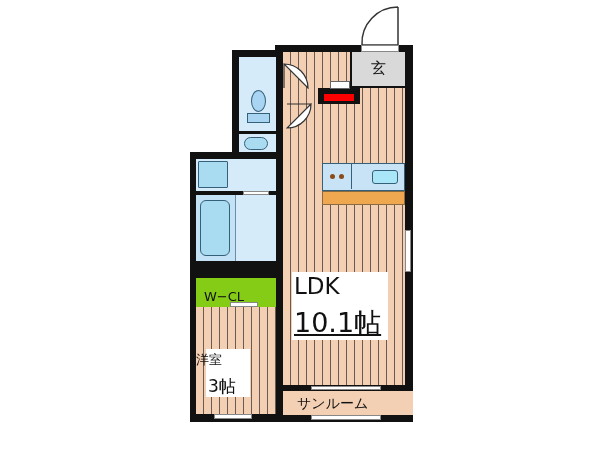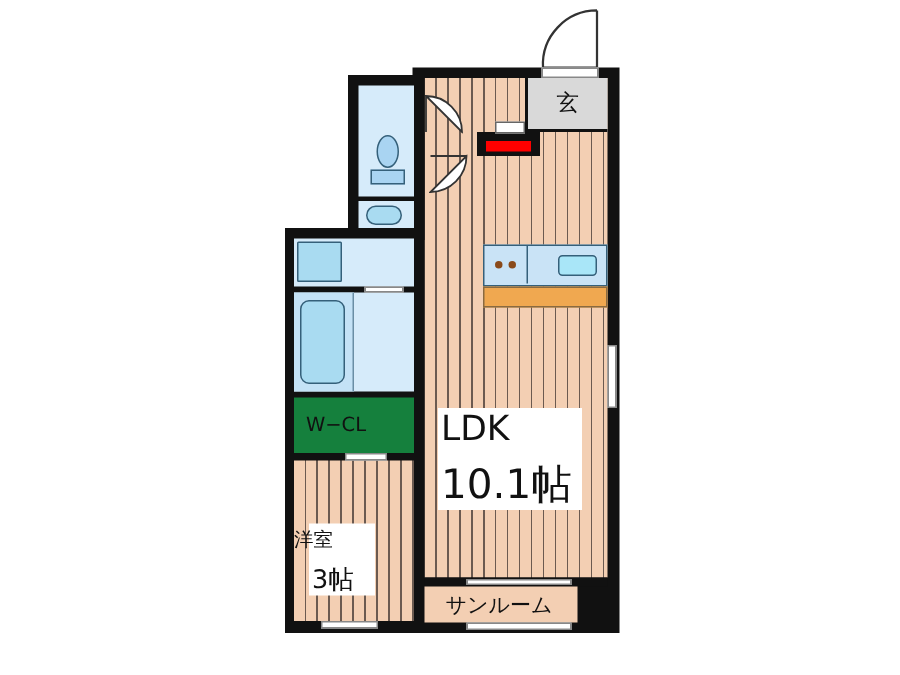--- a/index.html
+++ b/index.html
@@ -61,21 +61,21 @@
 <div class="abs wet" style="left:196px;top:159px;width:80px;height:32px;">
   <div class="abs fixture" style="left:2px;top:2px;width:30px;height:27px;border-radius:1px;"></div>
 </div>
 
 <div class="abs wet" style="left:196px;top:195px;width:80px;height:66px;">
   <div class="abs" style="left:0;top:0;width:40px;height:66px;background:#c4e2f6;border-right:1.5px solid #6a8ea5;"></div>
   <div class="abs fixture" style="left:4px;top:5px;width:30px;height:56px;border-radius:6px;"></div>
 </div>
 <div class="abs" style="left:243px;top:191px;width:26px;height:4px;background:#fff;border:1px solid #888;"></div>
 
-<div class="abs" style="left:196px;top:265px;width:80px;height:37px;background:#15803d;">
+<div class="abs" style="left:196px;top:278px;width:80px;height:37px;background:#84cc16;">
   <span class="abs label" style="left:8px;top:11px;font-size:13px;color:#111;">W−CL</span>
 </div>
 
 <div class="abs floor" style="left:196px;top:307px;width:80px;height:107px;">
   <div class="abs" style="left:10px;top:42px;width:44px;height:48px;background:#fff;"></div>
   <span class="abs label" style="left:0;top:44px;font-size:13px;">洋室</span>
   <span class="abs label" style="left:12px;top:68px;font-size:17px;">3帖</span>
 </div>
 <div class="abs" style="left:230px;top:302px;width:28px;height:5px;background:#fff;border:1px solid #888;"></div>
 <div class="abs" style="left:214px;top:414px;width:38px;height:5px;background:#fff;border:1px solid #888;"></div>
@@ -86,21 +86,21 @@
     <span class="abs" style="left:16px;top:10px;width:5px;height:5px;border-radius:50%;background:#8a4a1a;"></span>
   </div>
   <div class="abs" style="left:49px;top:6px;width:26px;height:14px;background:#a9e6f8;border:1.5px solid #35607a;border-radius:3px;"></div>
 </div>
 <div class="abs" style="left:322px;top:191px;width:83px;height:14px;background:#f0a850;border:1px solid #8a6a40;"></div>
 
 <div class="abs" style="left:405px;top:230px;width:6px;height:42px;background:#fff;border:1px solid #888;"></div>
 
 <div class="abs" style="left:292px;top:272px;width:96px;height:68px;background:#fff;">
   <span class="abs label" style="left:2px;top:1px;font-size:23px;">LDK</span>
-  <span class="abs label" style="left:2px;top:33px;font-size:27px;">10.1帖</span>
+  <span class="abs label" style="left:2px;top:33px;font-size:27px;text-decoration:underline;">10.1帖</span>
 </div>
 
 <div class="abs wall" style="left:283px;top:385px;width:122px;height:6px;"></div>
 <div class="abs" style="left:311px;top:386px;width:70px;height:4px;background:#fff;border:1px solid #888;"></div>
-<div class="abs" style="left:283px;top:391px;width:102px;height:24px;background:#f3cfb3;">
+<div class="abs" style="left:283px;top:391px;width:130px;height:24px;background:#f3cfb3;">
   <span class="abs label" style="left:14px;top:4px;font-size:14px;">サンルーム</span>
 </div>
 <div class="abs" style="left:311px;top:415px;width:70px;height:5px;background:#fff;border:1px solid #888;"></div>
 
 </body></html>

